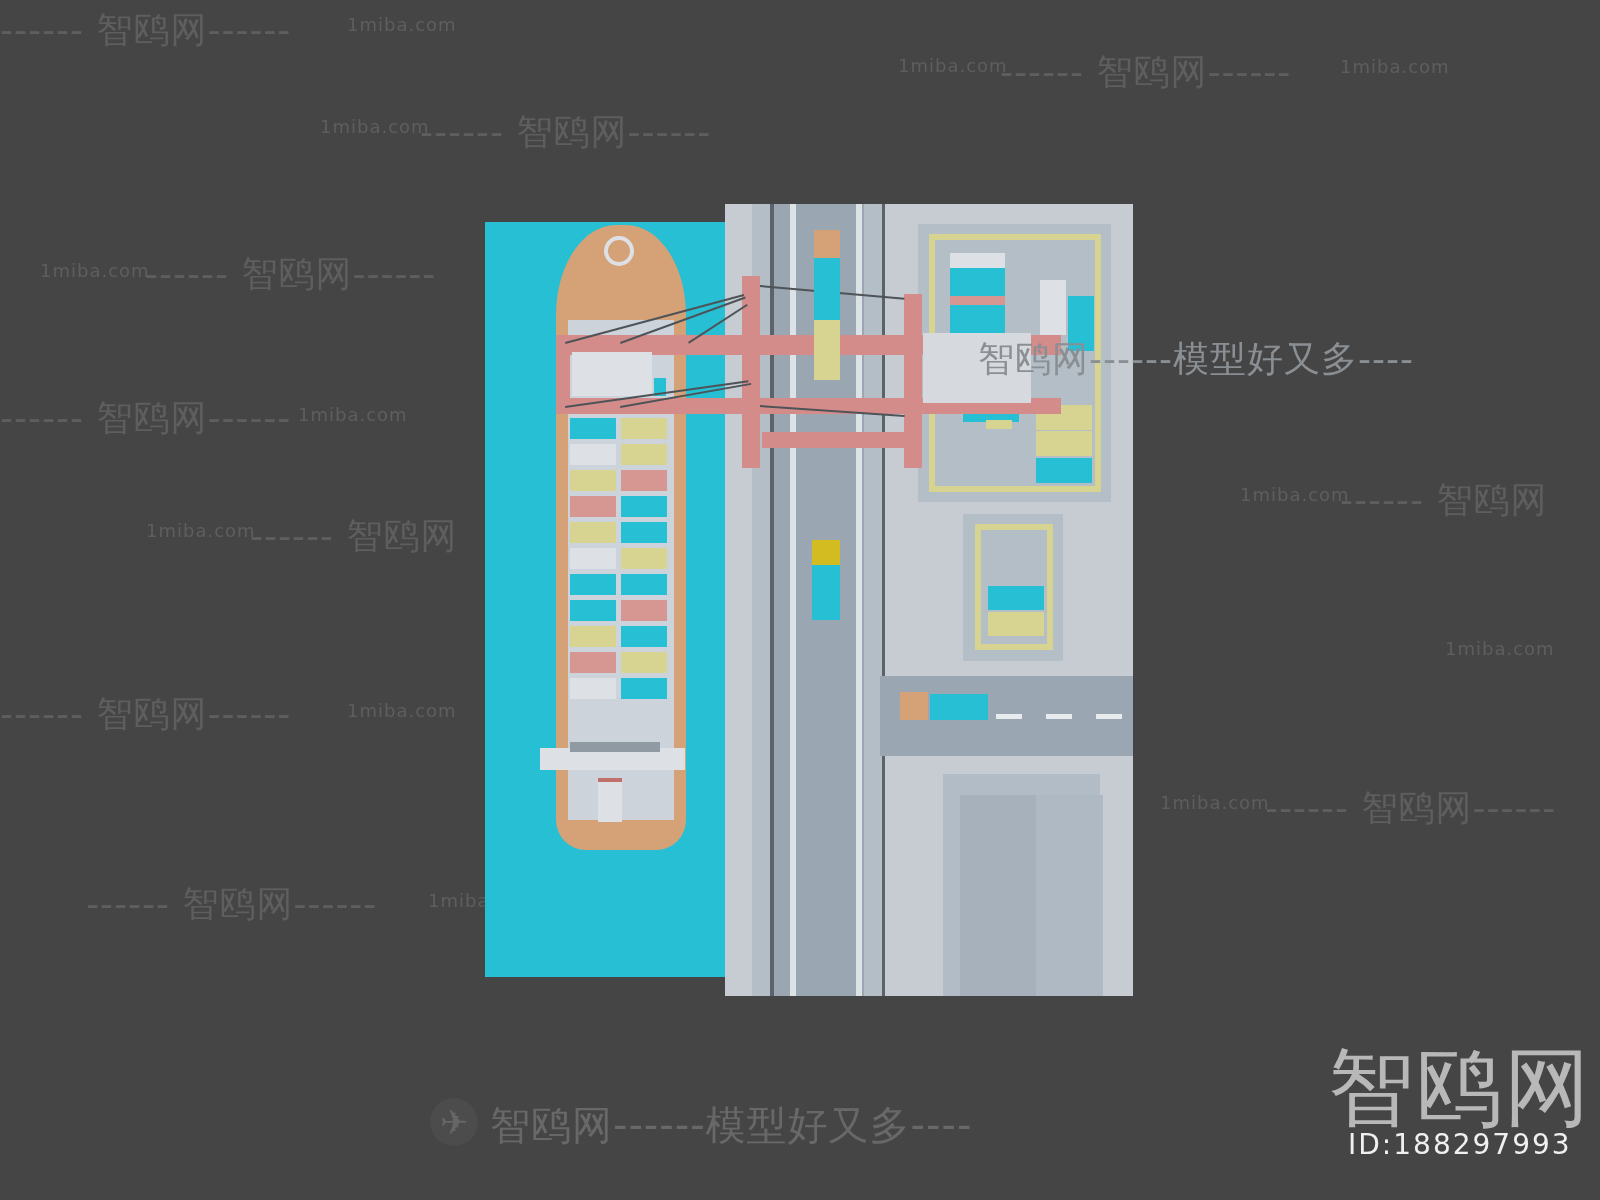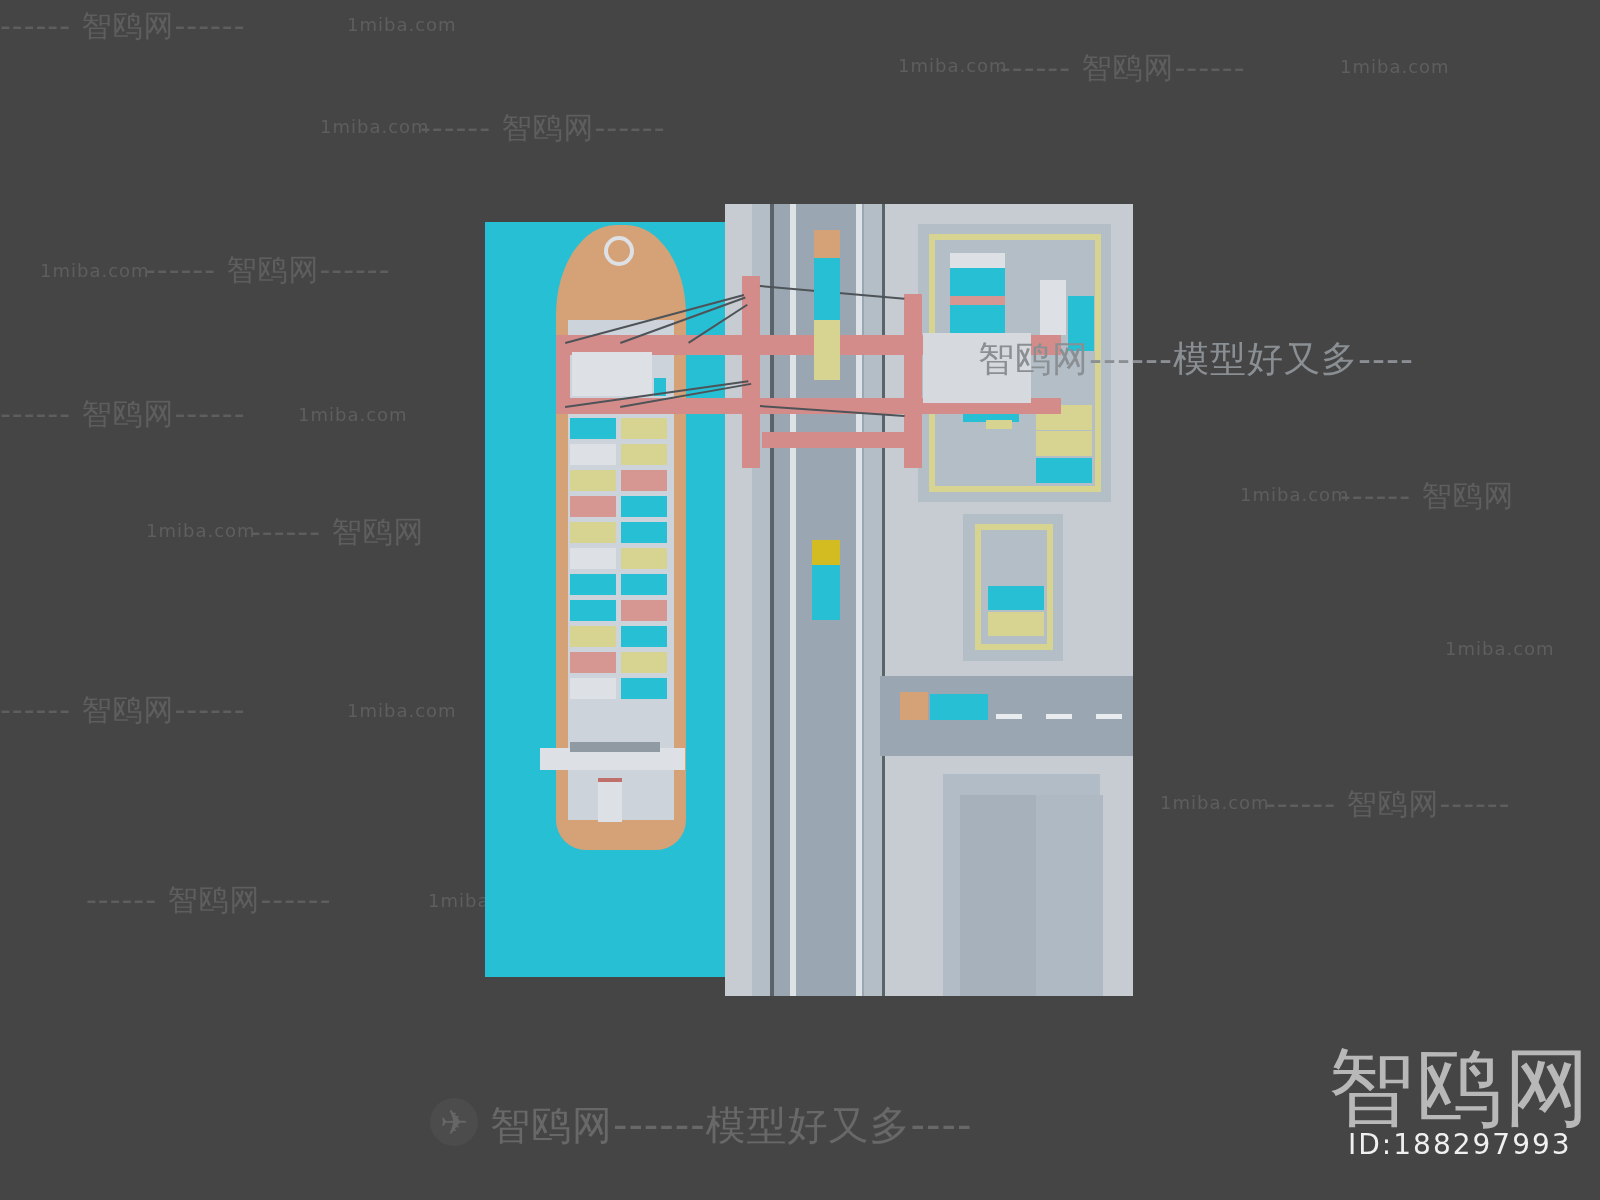--- a/index.html
+++ b/index.html
@@ -1,18 +1,18 @@
 <!DOCTYPE html>
 <html><head>
 <meta charset="utf-8">
 <style>
   html,body{margin:0;padding:0;}
   body{width:1600px;height:1200px;background:#454545;position:relative;overflow:hidden;font-family:"DejaVu Sans",sans-serif;}
   .abs{position:absolute;}
-  .wm{position:absolute;color:#5e5e5e;font-size:30px;white-space:nowrap;letter-spacing:1px;}
+  .wm{position:absolute;color:#5e5e5e;font-size:36px;white-space:nowrap;letter-spacing:1px;}
   .wm.small{font-size:18px;}
   .water{left:485px;top:222px;width:245px;height:755px;background:#26bfd4;}
   .quay{left:725px;top:204px;width:408px;height:792px;background:#c7ccd3;}
   .road-main{left:752px;top:204px;width:132px;height:792px;background:#9aa7b2;}
   .road-side{left:752px;top:204px;width:20px;height:792px;background:#b4bec7;}
   .road-side2{left:864px;top:204px;width:20px;height:792px;background:#b4bec7;}
   .rail{width:4px;height:792px;background:#5c6269;top:204px;}
   .lane{width:6px;height:792px;background:#dde2e6;top:204px;}
   .cross-road{left:880px;top:676px;width:253px;height:80px;background:#9aa7b2;}
   .dash{height:5px;width:26px;background:#e8ecef;top:714px;}

